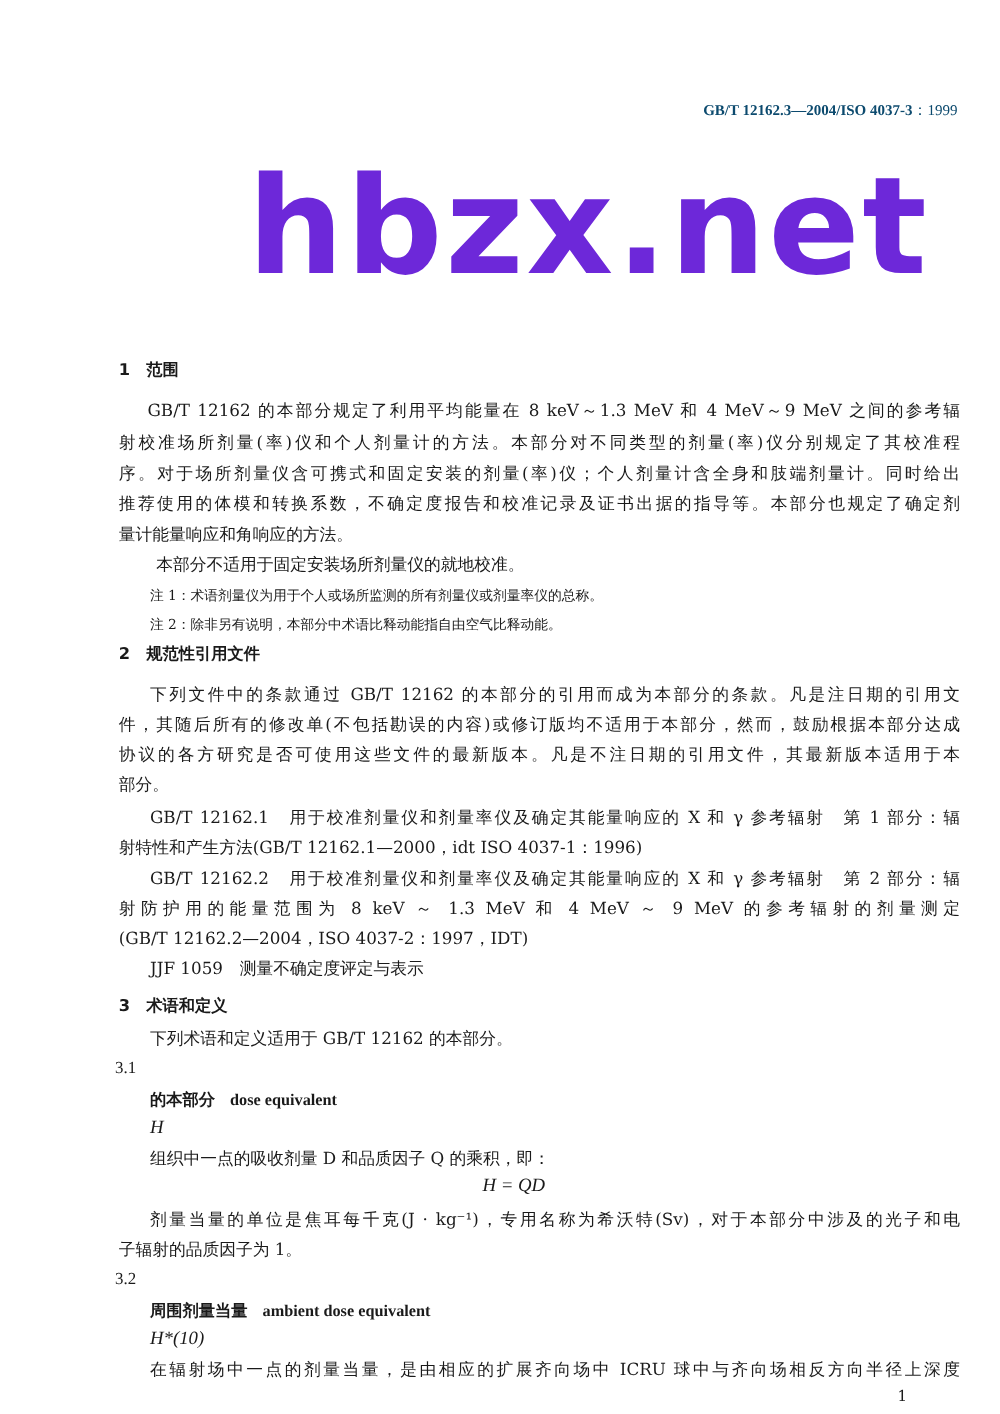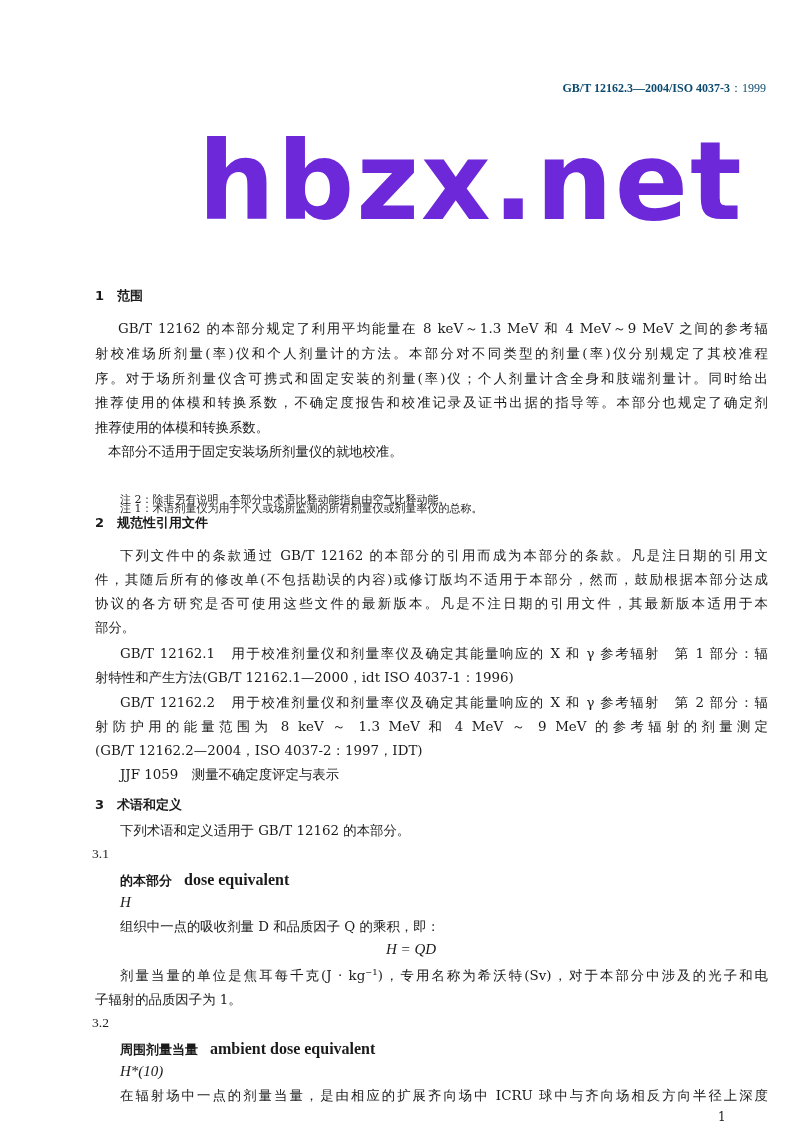--- a/index.html
+++ b/index.html
@@ -26,44 +26,44 @@
     font-size: 20px; line-height: 29px; color: #111; z-index: 1;
     letter-spacing: 1px;
   }
   .title .l3 { letter-spacing: 2px; }
   .abs { position: absolute; z-index: 1; white-space: nowrap; }
   .h { font-family: "DejaVu Sans", sans-serif; font-weight: bold; font-size: 13px; }
   .p { font-size: 13.4px; color: #1a1a1a; }
   .note { font-size: 11px; }
   .num { font-family: Liberation Serif, serif; font-size: 13.5px; }
   .term { font-family: "DejaVu Sans", sans-serif; font-weight: bold; font-size: 13px; }
-  .term .en { font-family: "Liberation Serif", serif; font-weight: bold; font-size: 16px; margin-left: 12px; text-align: right; }
+  .term .en { font-family: "Liberation Serif", serif; font-weight: bold; font-size: 13px; margin-left: 12px; text-align: right; }
   .sym { font-family: "Liberation Serif", serif; font-style: italic; font-size: 15px; }
   .just { text-align: justify; text-align-last: justify; }
 </style>
 </head>
 <body>
 
 <div class="watermark">hbzx.net</div>
 
 <div class="std-code">
   <span>GB/T 12162.3—2004/ISO 4037-3</span><span class="part">：1999</span>
 </div>
 
 <div class="title">
 </div>
 
 <div class="abs h" style="left:95px; top:287px;">1　范围</div>
 <div class="abs p just" style="left:118px; top:320px; width:650px;">GB/T 12162 的本部分规定了利用平均能量在 8 keV～1.3 MeV 和 4 MeV～9 MeV 之间的参考辐</div>
 <div class="abs p just" style="left:95px; top:345px; width:673px;">射校准场所剂量(率)仪和个人剂量计的方法。本部分对不同类型的剂量(率)仪分别规定了其校准程</div>
 <div class="abs p just" style="left:95px; top:370px; width:673px;">序。对于场所剂量仪含可携式和固定安装的剂量(率)仪；个人剂量计含全身和肢端剂量计。同时给出</div>
 <div class="abs p just" style="left:95px; top:394px; width:673px;">推荐使用的体模和转换系数，不确定度报告和校准记录及证书出据的指导等。本部分也规定了确定剂</div>
-<div class="abs p" style="left:95px; top:419px;">推荐使用的体模和转换系数。</div>
-<div class="abs p" style="left:108px; top:443px;">本部分不适用于固定安装场所剂量仪的就地校准。</div>
-<div class="abs note" style="left:120px; top:469px;margin-top:32px;">注 1：术语剂量仪为用于个人或场所监测的所有剂量仪或剂量率仪的总称。</div>
+<div class="abs p" style="left:95px; top:419px;">量计能量响应和角响应的方法。</div>
+<div class="abs p" style="left:125px; top:443px;">本部分不适用于固定安装场所剂量仪的就地校准。</div>
+<div class="abs note" style="left:120px; top:469px;">注 1：术语剂量仪为用于个人或场所监测的所有剂量仪或剂量率仪的总称。</div>
 <div class="abs note" style="left:120px; top:492px;">注 2：除非另有说明，本部分中术语比释动能指自由空气比释动能。</div>
 
 <div class="abs h" style="left:95px; top:514px;">2　规范性引用文件</div>
 <div class="abs p just" style="left:120px; top:547px; width:648px;">下列文件中的条款通过 GB/T 12162 的本部分的引用而成为本部分的条款。凡是注日期的引用文</div>
 <div class="abs p just" style="left:95px; top:571px; width:673px;">件，其随后所有的修改单(不包括勘误的内容)或修订版均不适用于本部分，然而，鼓励根据本部分达成</div>
 <div class="abs p just" style="left:95px; top:595px; width:673px;">协议的各方研究是否可使用这些文件的最新版本。凡是不注日期的引用文件，其最新版本适用于本</div>
 <div class="abs p" style="left:95px; top:619px;">部分。</div>
 
 <div class="abs p just" style="left:120px; top:645px; width:648px;">GB/T 12162.1　用于校准剂量仪和剂量率仪及确定其能量响应的 X 和 γ 参考辐射　第 1 部分：辐</div>
 <div class="abs p" style="left:95px; top:669px;">射特性和产生方法(GB/T 12162.1—2000，idt ISO 4037-1：1996)</div>

